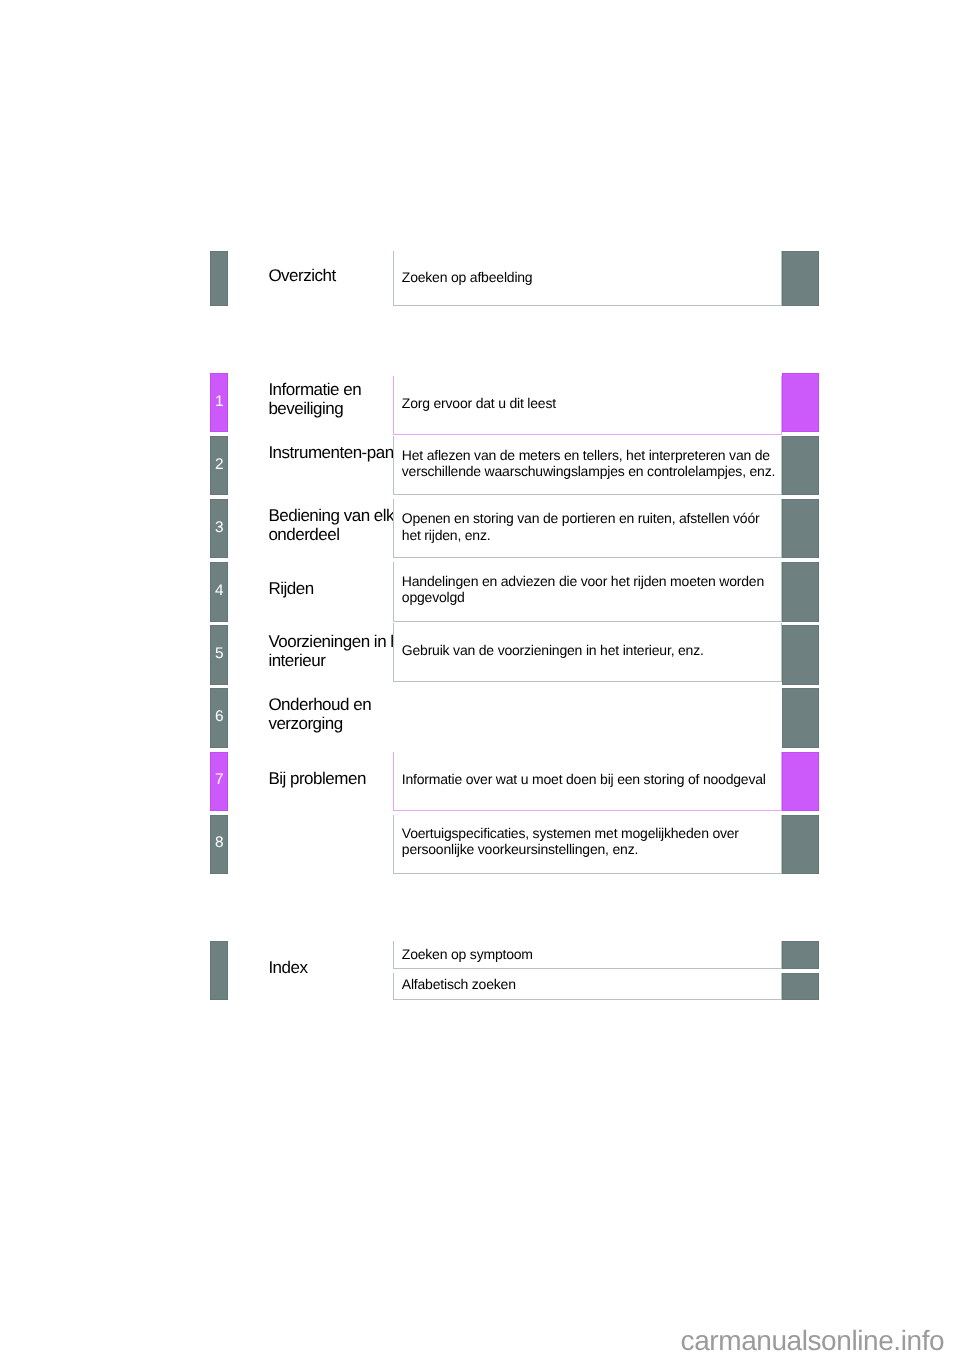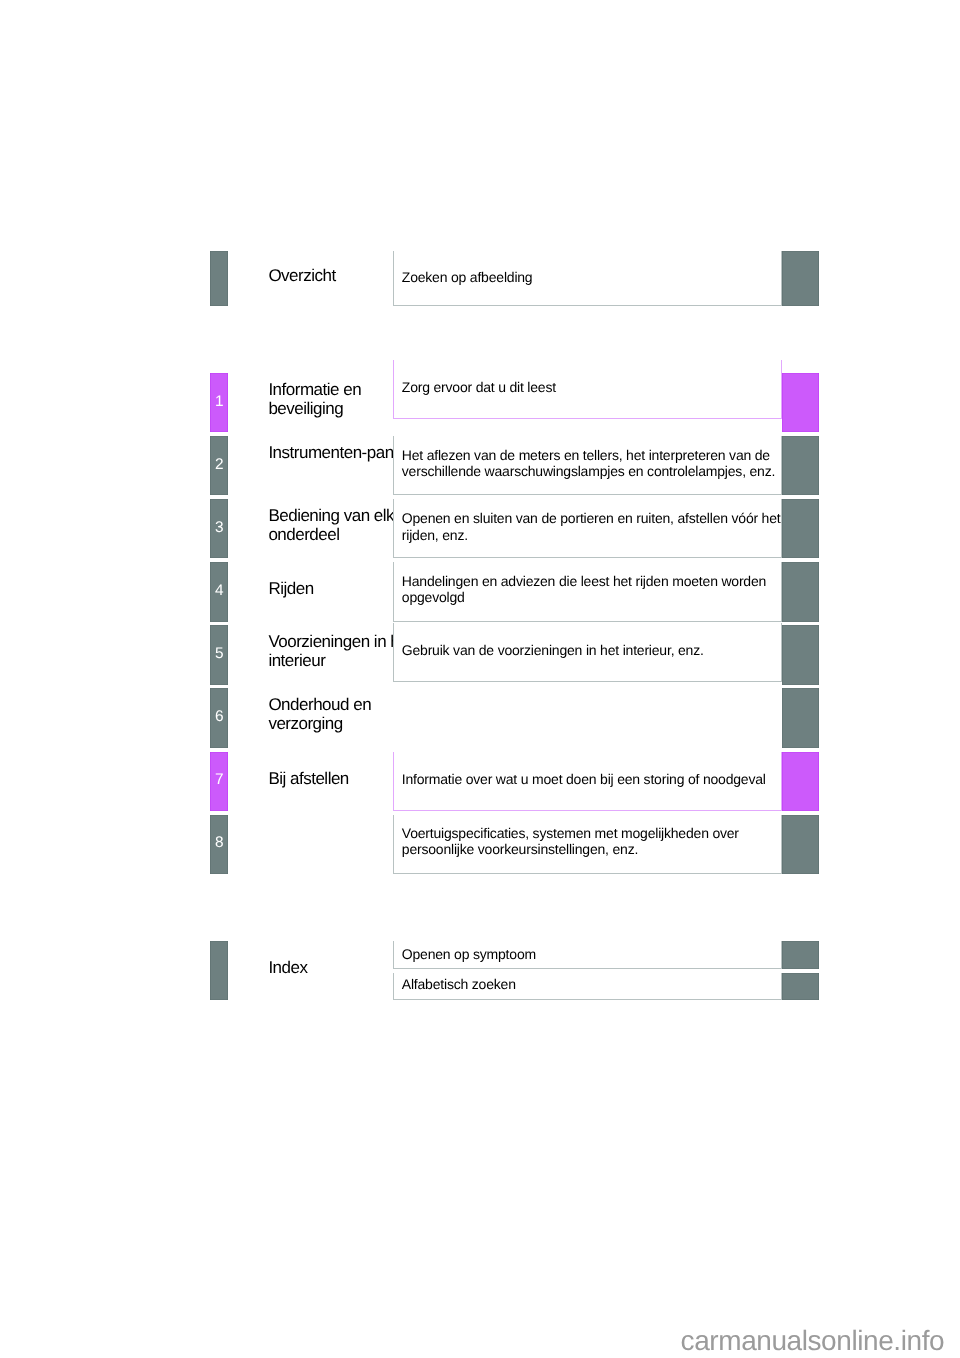--- a/index.html
+++ b/index.html
@@ -63,49 +63,49 @@
   <div class="title" style="top:265.50px">Overzicht</div>
   <div class="box" style="top:250.70px;height:55.80px;border-color:#b8c2c2">
     <div class="txt" style="top:18.20px">Zoeken op afbeelding</div>
   </div>
   <div class="endtab g" style="top:250.70px;height:55.80px;background:#6e8080"></div>
 
   <div class="tab m" style="top:372.90px;height:59.40px;background:#cc5afb">
       <span class="num">1</span>
     </div>
   <div class="title" style="top:379.90px">Informatie en beveiliging</div>
-  <div class="box" style="top:360px;height:59.40px;border-color:#e2a8fd">
+  <div class="box" style="top:376px;height:59.40px;border-color:#e2a8fd">
     <div class="txt" style="top:19.30px">Zorg ervoor dat u dit leest</div>
   </div>
   <div class="endtab m" style="top:372.90px;height:59.40px;background:#cc5afb"></div>
 
   <div class="tab g" style="top:436.00px;height:59.40px;background:#6e8080">
       <span class="num">2</span>
     </div>
   <div class="title" style="top:442.80px">Instrumenten-paneel</div>
   <div class="box" style="top:436.00px;height:59.40px;border-color:#b8c2c2">
     <div class="txt" style="top:11.40px">Het aflezen van de meters en tellers, het interpreteren van de verschillende waarschuwingslampjes en controlelampjes, enz.</div>
   </div>
   <div class="endtab g" style="top:436.00px;height:59.40px;background:#6e8080"></div>
 
   <div class="tab g" style="top:499.10px;height:59.40px;background:#6e8080">
       <span class="num">3</span>
     </div>
   <div class="title" style="top:505.90px">Bediening van elk onderdeel</div>
   <div class="box" style="top:499.10px;height:59.40px;border-color:#b8c2c2">
-    <div class="txt" style="top:11.40px">Openen en sluiten van de portieren en ruiten, afstellen vóór het rijden, enz.</div>
+    <div class="txt" style="top:11.40px">Openen en storing van de portieren en ruiten, afstellen vóór het rijden, enz.</div>
   </div>
   <div class="endtab g" style="top:499.10px;height:59.40px;background:#6e8080"></div>
 
   <div class="tab g" style="top:562.20px;height:59.40px;background:#6e8080">
       <span class="num">4</span>
     </div>
   <div class="title" style="top:578.80px">Rijden</div>
   <div class="box" style="top:562.20px;height:59.40px;border-color:#b8c2c2">
-    <div class="txt" style="top:11.20px">Handelingen en adviezen die leest het rijden moeten worden opgevolgd</div>
+    <div class="txt" style="top:11.20px">Handelingen en adviezen die voor het rijden moeten worden opgevolgd</div>
   </div>
   <div class="endtab g" style="top:562.20px;height:59.40px;background:#6e8080"></div>
 
   <div class="tab g" style="top:625.30px;height:59.40px;background:#6e8080">
       <span class="num">5</span>
     </div>
   <div class="title" style="top:632.10px">Voorzieningen in het interieur</div>
   <div class="box" style="top:623px;height:59.40px;border-color:#b8c2c2">
     <div class="txt" style="top:18.50px">Gebruik van de voorzieningen in het interieur, enz.</div>
   </div>
@@ -113,38 +113,38 @@
 
   <div class="tab g" style="top:688.40px;height:59.40px;background:#6e8080">
       <span class="num">6</span>
     </div>
   <div class="title" style="top:695.20px">Onderhoud en verzorging</div>
   <div class="endtab g" style="top:688.40px;height:59.40px;background:#6e8080"></div>
 
   <div class="tab m" style="top:751.50px;height:59.40px;background:#cc5afb">
       <span class="num">7</span>
     </div>
-  <div class="title" style="top:769.20px">Bij afstellen</div>
+  <div class="title" style="top:769.20px">Bij problemen</div>
   <div class="box" style="top:751.50px;height:59.40px;border-color:#e2a8fd">
     <div class="txt" style="top:19.40px">Informatie over wat u moet doen bij een storing of noodgeval</div>
   </div>
   <div class="endtab m" style="top:751.50px;height:59.40px;background:#cc5afb"></div>
 
   <div class="tab g" style="top:814.60px;height:59.40px;background:#6e8080">
       <span class="num">8</span>
     </div>
   <div class="box" style="top:814.60px;height:59.40px;border-color:#b8c2c2">
     <div class="txt" style="top:10.20px">Voertuigspecificaties, systemen met mogelijkheden over persoonlijke voorkeursinstellingen, enz.</div>
   </div>
   <div class="endtab g" style="top:814.60px;height:59.40px;background:#6e8080"></div>
 
   <div class="tab g" style="top:940.70px;height:59.60px;background:#6e8080"></div>
   <div class="title" style="top:957.90px">Index</div>
   <div class="box" style="top:940.70px;height:28.60px;border-color:#b8c2c2">
-    <div class="txt" style="top:5.10px">Openen op symptoom</div>
+    <div class="txt" style="top:5.10px">Zoeken op symptoom</div>
   </div>
   <div class="endtab g" style="top:940.70px;height:28.60px;background:#6e8080"></div>
   <div class="box" style="top:972.80px;height:26.80px;border-color:#b8c2c2">
     <div class="txt" style="top:3.70px">Alfabetisch zoeken</div>
   </div>
   <div class="endtab g" style="top:972.80px;height:26.80px;background:#6e8080"></div>
 
   <div class="watermark">carmanualsonline.info</div>
 </div>
 

